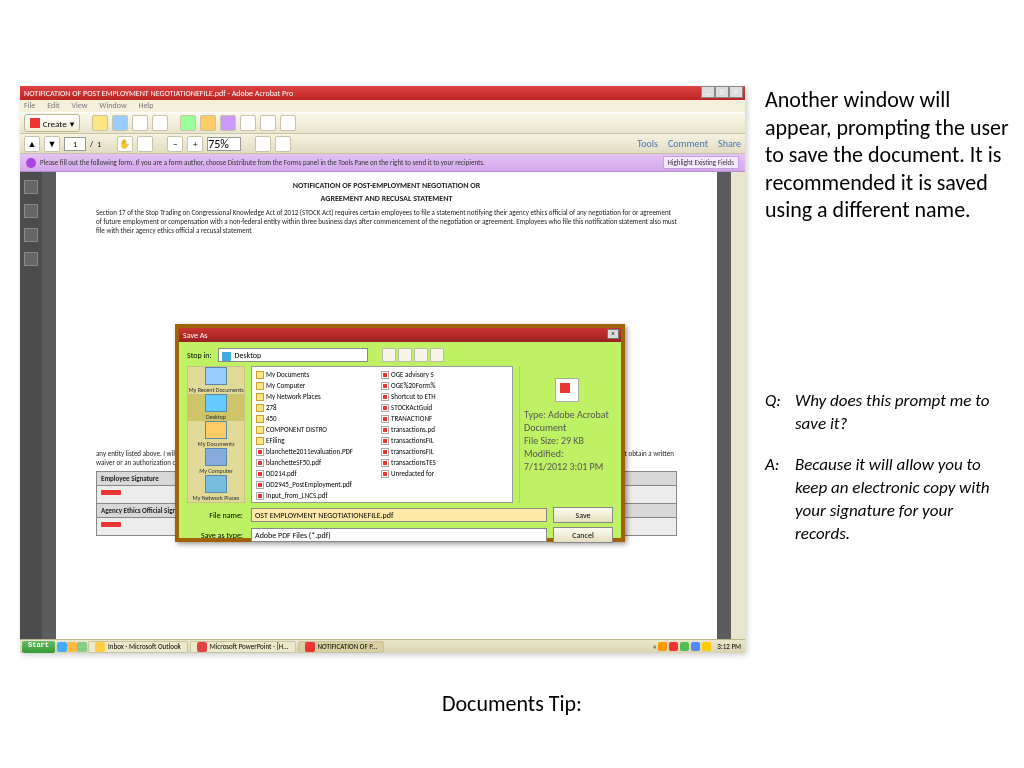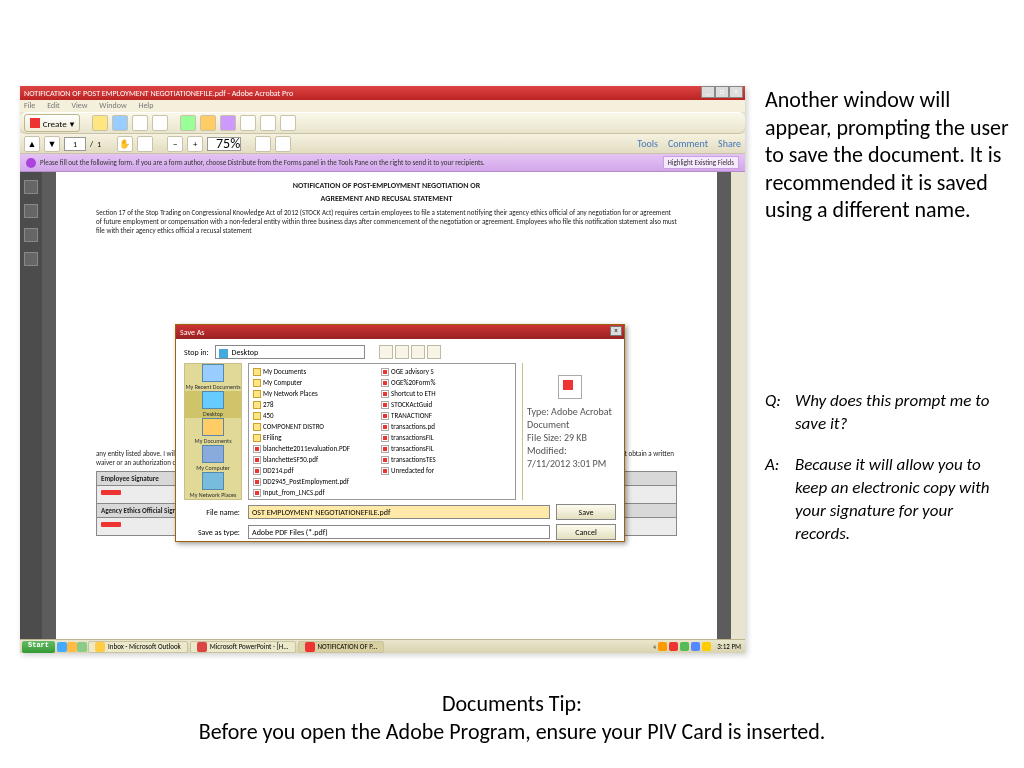--- a/index.html
+++ b/index.html
@@ -14,44 +14,44 @@
   .qa-block .label { flex: 0 0 20px; }
   .bottom-tip { position: absolute; left: 0; right: 0; top: 690px; text-align: center; font-size: 22px; line-height: 1.25; }
 
   
   .acro-titlebar { height: 14px; background: linear-gradient(#d44,#b22); color: #fff; font-size: 8px; padding: 1px 4px; position: relative; display: flex; align-items: center; }
   .acro-titlebar .winbtns { position: absolute; right: 2px; top: 0; display: flex; }
   .winbtn { width: 14px; height: 12px; background: #ddd; border: 1px solid #888; font-size: 7px; text-align: center; line-height: 10px; margin-left: 0; }
   .acro-menubar { height: 12px; background: #f4f0db; font-size: 8px; color: #777; padding: 0 4px; }
   .acro-menubar span { margin-right: 10px; }
 
-  .acro-toolbar1 { height: 22px; background: linear-gradient(#fbf8ea,#e9e4cc); border-top:1px solid #fff; border-bottom:1px solid #c8c3a8; display:flex; align-items:center; padding:0 4px; gap:4px;border-radius:7px; }
+  .acro-toolbar1 { height: 22px; background: linear-gradient(#fbf8ea,#e9e4cc); border-top:1px solid #fff; border-bottom:1px solid #c8c3a8; display:flex; align-items:center; padding:0 4px; gap:4px; }
   .acro-toolbar2 { height: 20px; background: linear-gradient(#f6f2e0,#e2dcc1); border-bottom:1px solid #c8c3a8; display:flex; align-items:center; padding:0 4px; gap:4px; position:relative; }
   .tbtn { width:16px; height:16px; background:#fff; border:1px solid #c8c3a8; border-radius:2px; font-size:9px; text-align:center; line-height:14px; }
   .create-btn { width:56px; height:18px; border:1px solid #bcb68f; border-radius:3px; background:linear-gradient(#fff,#f0ecd6); font-size:9px; display:flex; align-items:center; justify-content:center; gap:3px; }
   .pagebox { width:22px; height:14px; background:#fff; border:1px solid #999; font-size:8px; text-align:center; line-height:12px; }
-  .zoombox { width:34px; height:14px; background:#fff; border:1px solid #999; font-size:14px; text-align:right; line-height:12px; }
+  .zoombox { width:34px; height:14px; background:#fff; border:1px solid #999; font-size:12px; text-align:left; line-height:12px; }
   .right-links { position:absolute; right:4px; display:flex; gap:10px; font-size:10px; color:#4478b8; }
 
   .purple-bar { height:18px; background:linear-gradient(#e4c4f4,#d3a7ea); border-bottom:1px solid #b58bd0; font-size:7px; color:#333; display:flex; align-items:center; padding:0 6px; position:relative; }
   .purple-bar .hef { position:absolute; right:6px; background:#f6e9ff; border:1px solid #c9a0e0; padding:1px 4px; font-size:7px; }
 
   .doc-area { position:absolute; left:0; right:0; top:86px; bottom:14px; background:#5c5c5c; display:flex; }
   .left-rail { width:22px; background:#4c4c4c; display:flex; flex-direction:column; align-items:center; gap:10px; padding-top:8px; }
   .left-rail .railicon { width:14px; height:14px; background:#666; border:1px solid #888; }
   .page { flex:1; margin:0 14px; background:#fff; font-size:7px; color:#222; padding:8px 40px; line-height:1.3; position:relative; }
   .page h3 { text-align:center; font-size:8px; font-weight:bold; margin-bottom:3px; }
   .page .sigtable { width:100%; border-collapse:collapse; margin-top:4px; }
   .page .sigtable td { border:1px solid #888; font-size:7px; padding:2px 4px; height:18px; background:#ececec; vertical-align:top; }
   .page .sigtable .lbl { background:#d8d8d8; font-weight:bold; height:12px; }
   .redsig { display:inline-block; width:20px; height:5px; background:#e33; border-radius:1px; }
   .right-scroll { width:14px; background:#e8e4d0; }
 
   
-  .saveas { position:absolute; left:155px; top:238px; width:450px; height:218px; background:#ffffff; border:1px solid #a16207; box-shadow:2px 2px 5px rgba(0,0,0,.4); font-size:8px; }
+  .saveas { position:absolute; left:155px; top:238px; width:450px; height:218px; background:#bef264; border:4px solid #a16207; box-shadow:2px 2px 5px rgba(0,0,0,.4); font-size:8px; }
   .sa-title { height:14px; background:linear-gradient(#c33,#922); color:#fff; padding:0 4px; line-height:14px; position:relative; }
   .sa-title .x { position:absolute; right:2px; top:1px; width:12px; height:10px; background:#ddd; border:1px solid #777; text-align:center; line-height:8px; font-size:7px; color:#000; }
   .sa-body { padding:6px 8px; display:grid; grid-template-columns:58px 1fr 94px; gap:4px 6px; height:calc(100% - 14px); }
   .sa-savein-row { grid-column:1/4; display:flex; align-items:center; gap:6px; }
   .sa-savein-row .combo { flex:1; max-width:150px; height:14px; background:#fff; border:1px solid #888; padding:0 3px; line-height:12px; }
   .sa-navicons { display:flex; gap:2px; margin-left:8px; }
   .sa-navicons .nav { width:14px; height:14px; border:1px solid #bba; background:#f8f5e6; }
   .sa-places { grid-column:1/2; grid-row:2/5; background:#e0d998; border:1px solid #c8c088; display:flex; flex-direction:column; }
   .place { flex:1; display:flex; flex-direction:column; align-items:center; justify-content:center; font-size:6px; text-align:center; color:#333; }
   .place .pic { width:22px; height:18px; background:#9cf; border:1px solid #58a; margin-bottom:1px; }
@@ -94,21 +94,20 @@
       <span>Why does this prompt me to save it?</span>
     </div>
     <div class="a">
       <span class="label">A:</span>
       <span>Because it will allow you to keep an electronic copy with your signature for your records.</span>
     </div>
   </div>
 
   <div class="bottom-tip">
     <div>Documents Tip:</div>
-    <div>Before you open the Adobe Program, ensure your PIV Card is inserted.</div>
   </div>
 
   <div class="screenshot-frame">
 
     <div class="acro-titlebar">
       <span>NOTIFICATION OF POST EMPLOYMENT NEGOTIATIONEFILE.pdf - Adobe Acrobat Pro</span>
       <div class="winbtns">
         <div class="winbtn">_</div>
         <div class="winbtn">□</div>
         <div class="winbtn">×</div>

